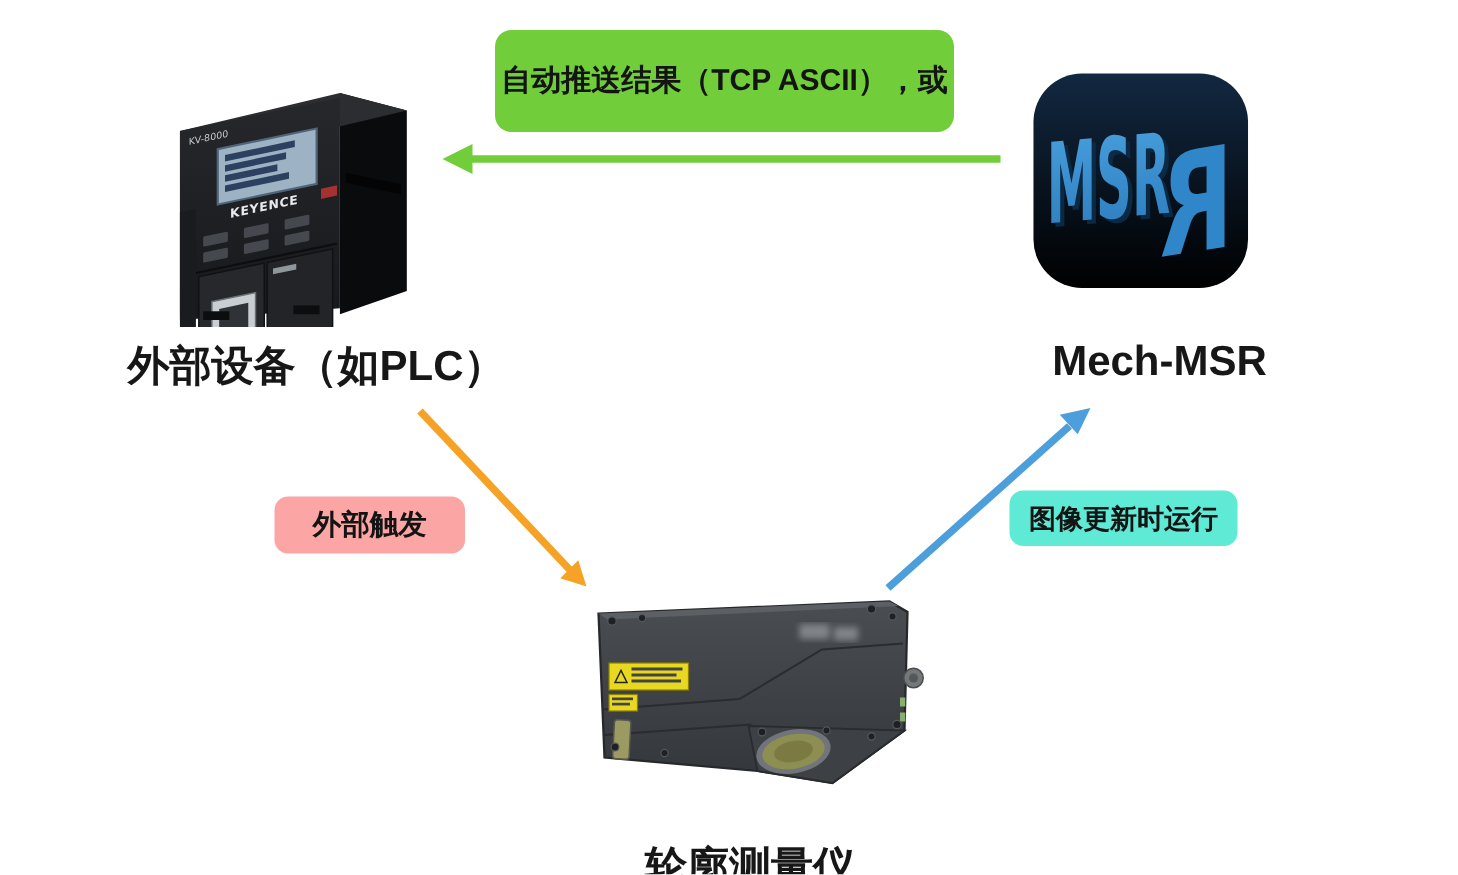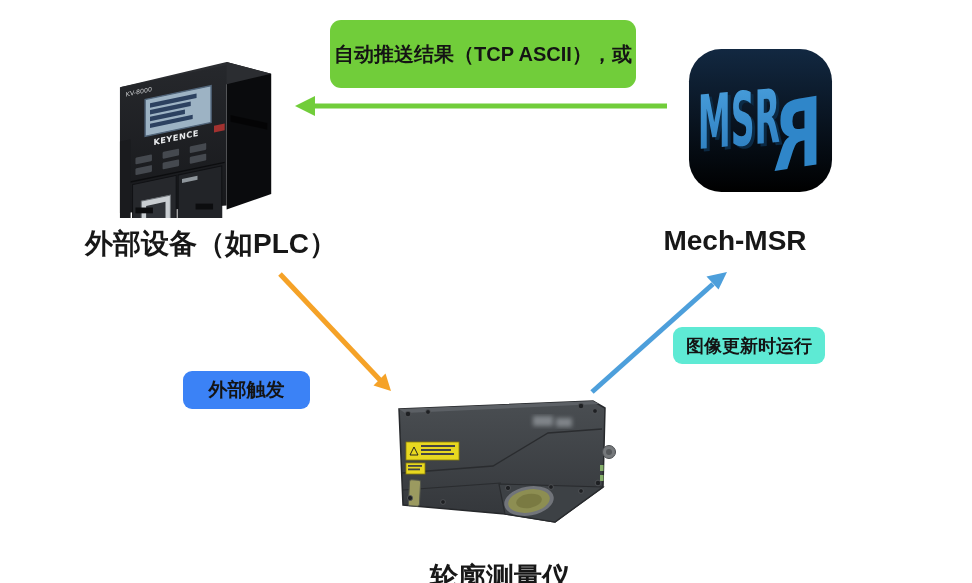--- a/index.html
+++ b/index.html
@@ -159,22 +159,22 @@
         <circle cx="215" cy="88" r="2.8"></circle>
         <circle cx="198" cy="96" r="2.4"></circle>
       <circle cx="27" cy="103" r="2.6"></circle>
         <circle cx="60" cy="107" r="2.4"></circle>
         <circle cx="125" cy="93" r="2.6"></circle>
         <circle cx="168" cy="92" r="2.4"></circle>
     </g>
   </svg>
 
   <div class="caption" style="left:85px;top:225px;width:220px">外部设备（如PLC）</div>
-  <div class="caption" style="left:645px;top:225px;width:180px">Mech-MSR</div>
+  <div class="caption" style="left:683px;top:225px;width:180px">Mech-MSR</div>
   <div class="caption" style="left:400px;top:559px;width:200px">轮廓测量仪</div>
 
   <div class="pill pill-green" style="background: rgb(113, 205, 58);">
     <div>自动推送结果（TCP ASCII），或</div>
   </div>
-  <div class="pill pill-orange" style="background: #3b82f6; margin-top: 40px;">外部触发</div>
+  <div class="pill pill-orange" style="background: #fca5a5;">外部触发</div>
   <div class="pill pill-blue" style="background: #5eead4;">图像更新时运行</div>
 
 </div>
 
 </body></html>

